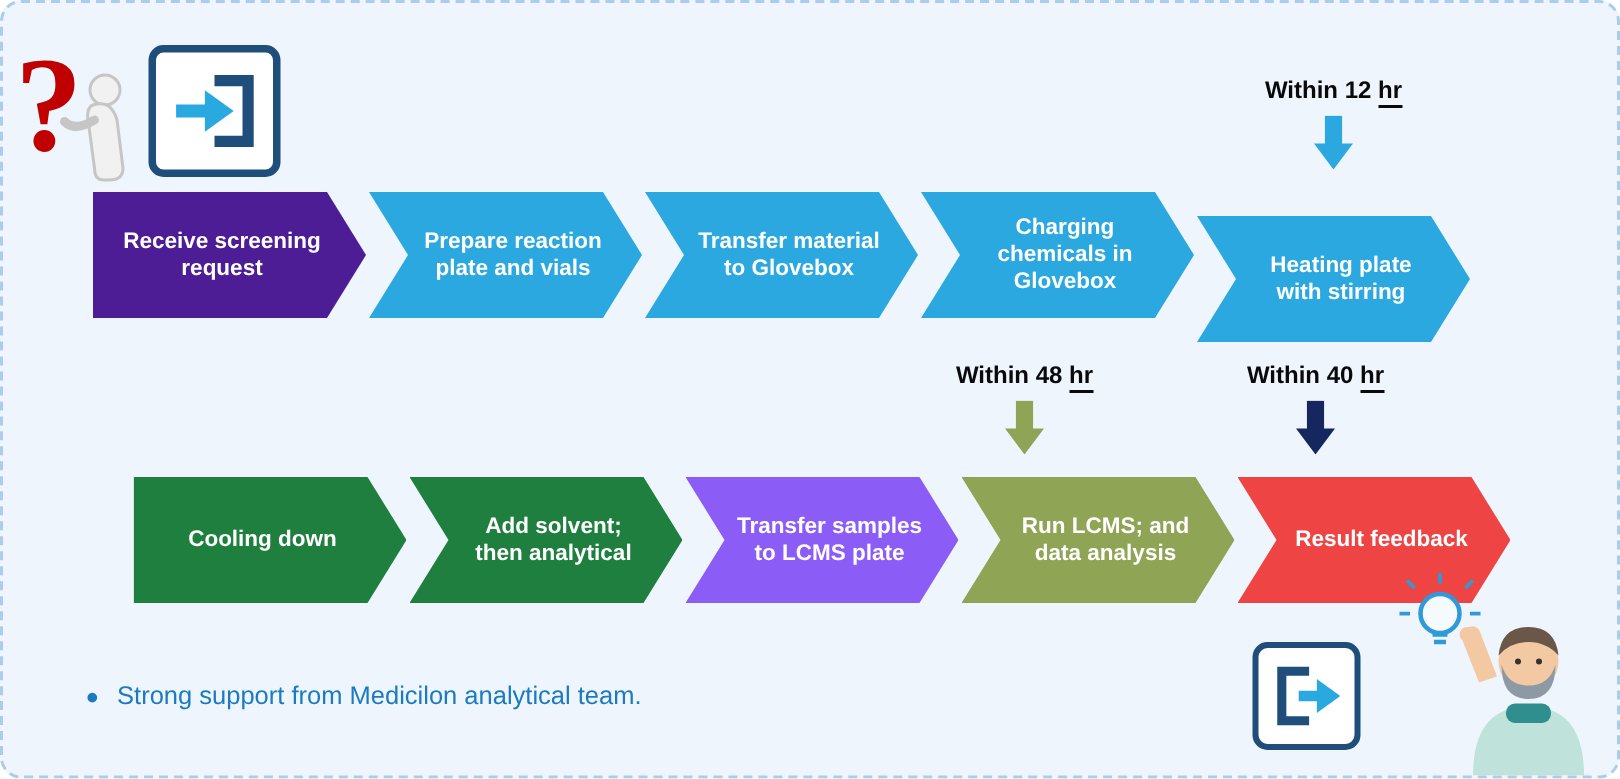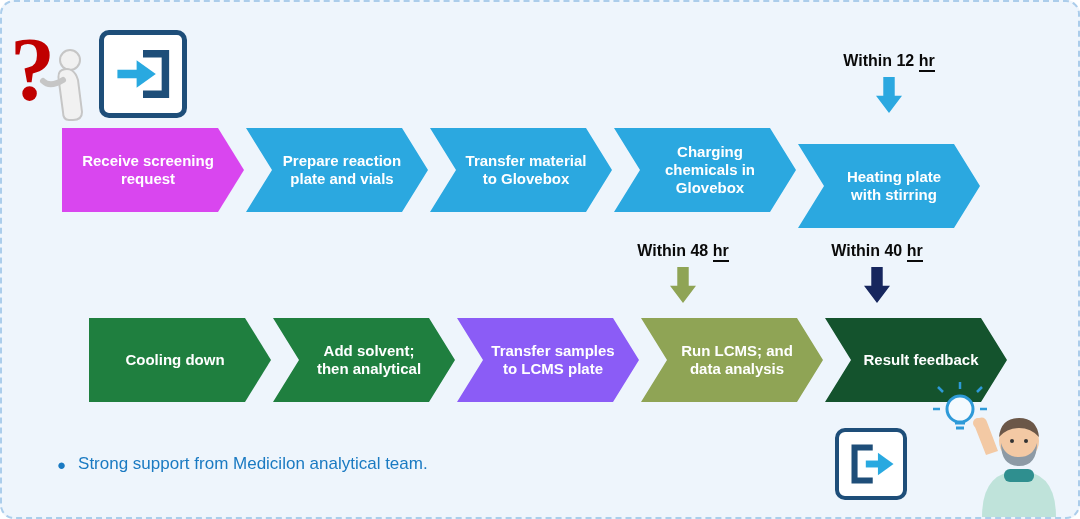--- a/index.html
+++ b/index.html
@@ -94,21 +94,21 @@
   <div class="timer timer-48">
     <div class="timer-label"><span>Within 48</span>&nbsp;<span class="unit">hr</span></div>
     <div class="down-arrow" style="background: rgb(143, 164, 85);"></div>
   </div>
   <div class="timer timer-72">
     <div class="timer-label"><span>Within 40</span>&nbsp;<span class="unit">hr</span></div>
     <div class="down-arrow" style="background: rgb(22, 38, 94);"></div>
   </div>
 
   <div class="row row-top">
-    <div class="chev flat" style="background: #d946ef;">
+    <div class="chev flat" style="background: #4c1d95;">
         <span>Receive screening request</span>
       </div>
     <div class="chev" style="background: rgb(43, 168, 224);">
         <span>Prepare reaction plate and vials</span>
       </div>
     <div class="chev" style="background: rgb(43, 168, 224);">
         <span>Transfer material to Glovebox</span>
       </div>
     <div class="chev" style="background: rgb(43, 168, 224);">
         <span>Charging chemicals in Glovebox</span>
@@ -124,21 +124,21 @@
       </div>
     <div class="chev" style="background: rgb(31, 127, 63);">
         <span>Add solvent; then analytical</span>
       </div>
     <div class="chev" style="background: #8b5cf6;">
         <span>Transfer samples to LCMS plate</span>
       </div>
     <div class="chev" style="background: rgb(143, 164, 85);">
         <span>Run LCMS; and data analysis</span>
       </div>
-    <div class="chev" style="background: #14532d;">
+    <div class="chev" style="background: #ef4444;">
         <span>Result feedback</span>
       </div>
   </div>
 
   <div class="footer" style="color: rgb(26, 122, 194);">
     <span class="dot">●</span>
     <span class="footer-text">Strong support from Medicilon analytical team.</span>
   </div>
 
   <div class="icon-box icon-exit">

